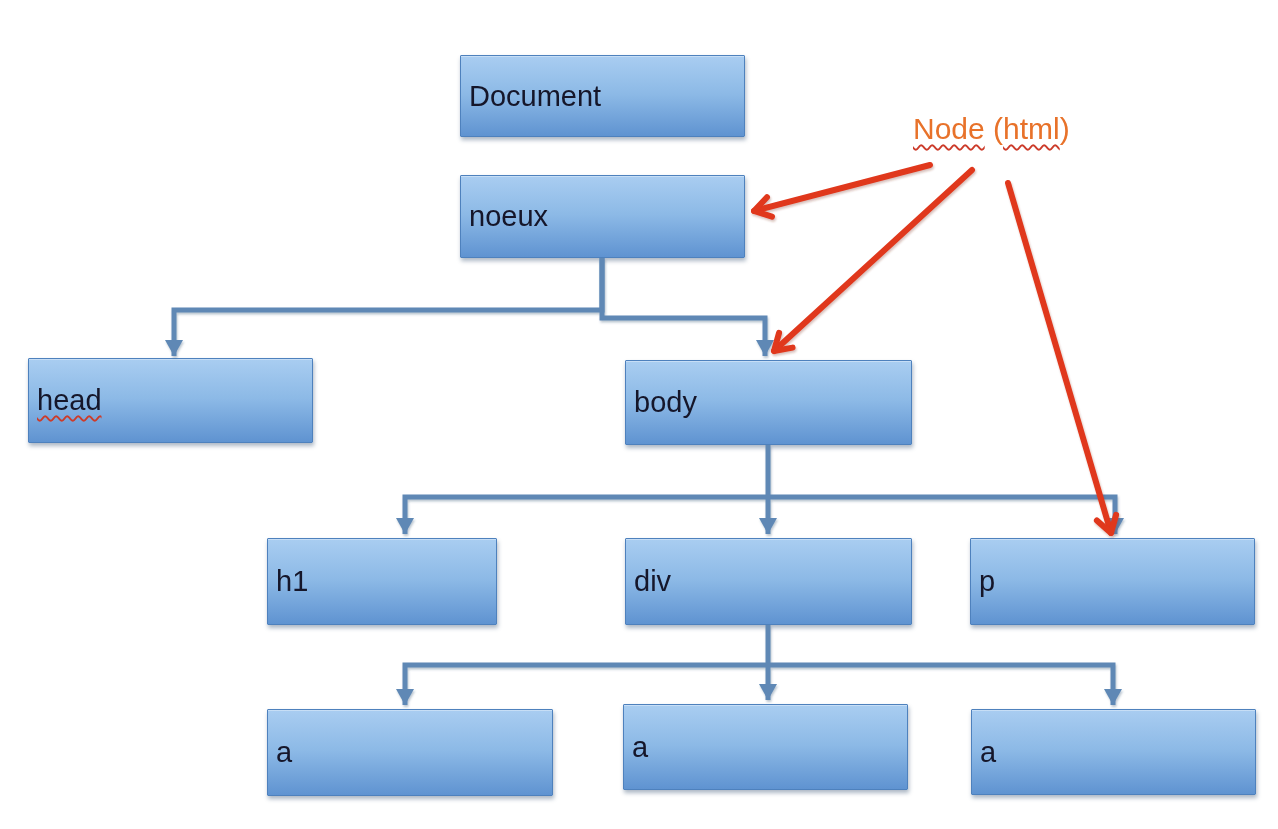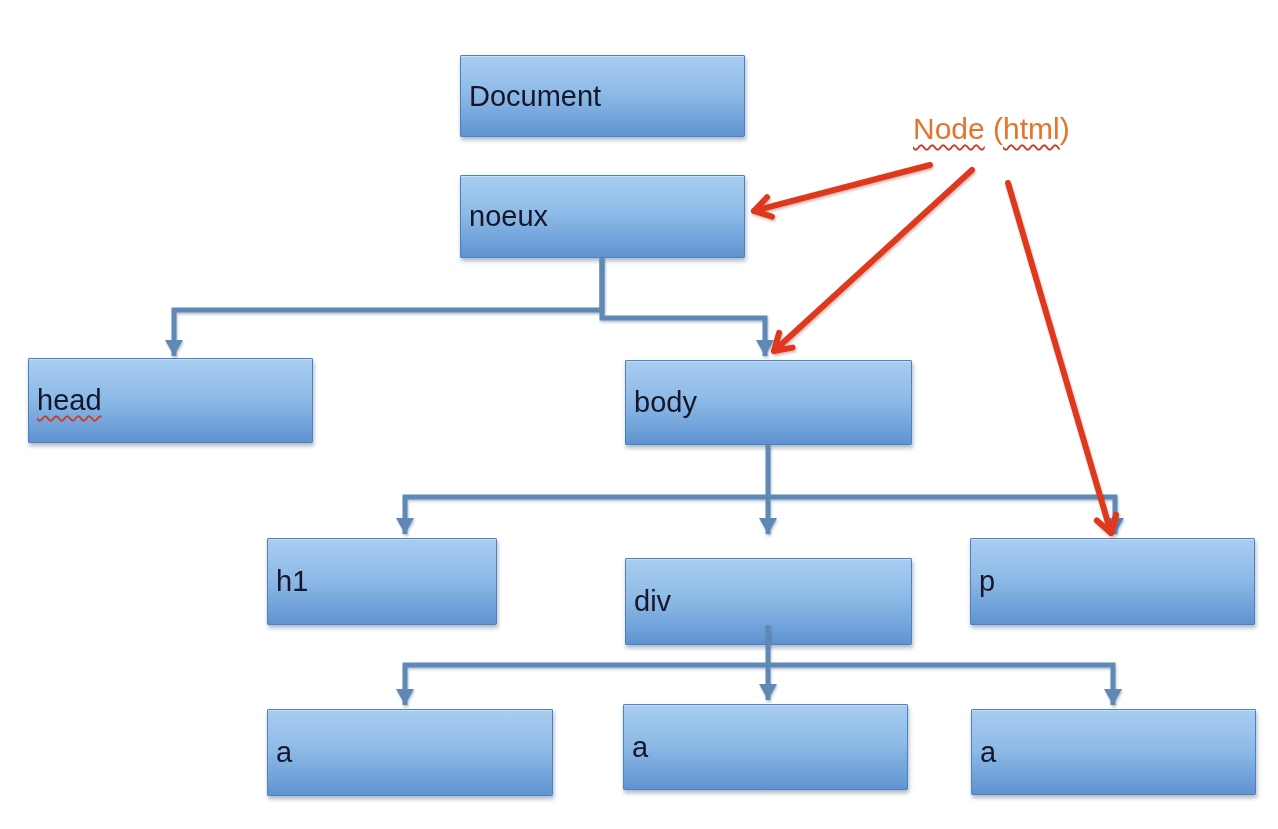--- a/index.html
+++ b/index.html
@@ -57,21 +57,21 @@
   </div>
 
   <div class="node" style="left:625px;top:360px;width:287px;height:85px;">
     <span>body</span>
   </div>
 
   <div class="node" style="left:267px;top:538px;width:230px;height:87px;">
     <span>h1</span>
   </div>
 
-  <div class="node" style="left:625px;top:558px;width:287px;height:87px;">
+  <div class="node" style="left:625px;top:538px;width:287px;height:87px;">
     <span>div</span>
   </div>
 
   <div class="node" style="left:970px;top:538px;width:285px;height:87px;">
     <span>p</span>
   </div>
 
   <div class="node" style="left:267px;top:709px;width:286px;height:87px;">
     <span>a</span>
   </div>

